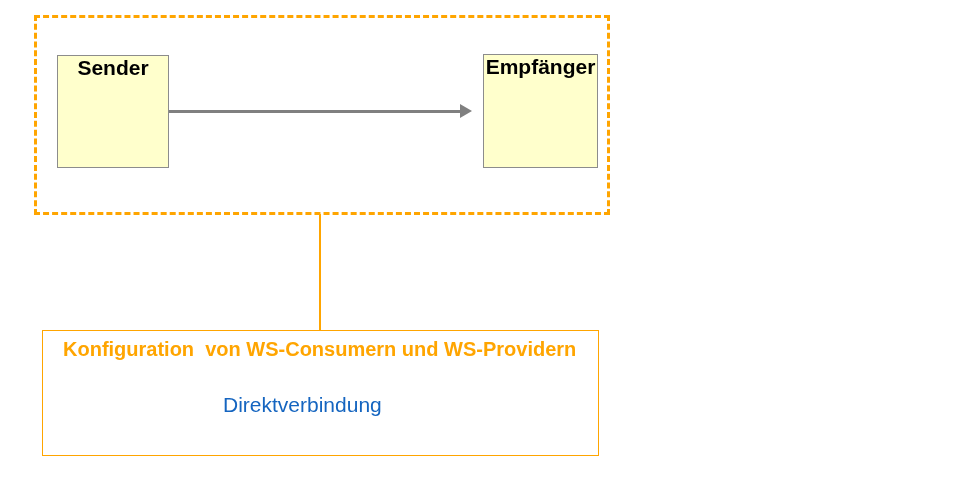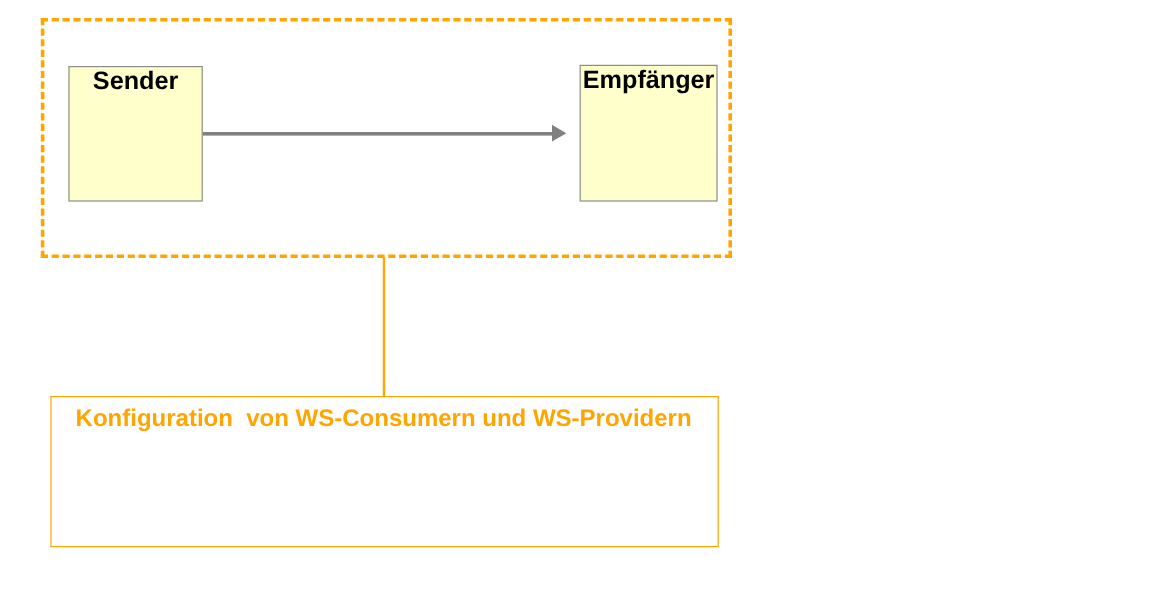--- a/index.html
+++ b/index.html
@@ -127,15 +127,16 @@
   <div class="arrow-head"></div>
 
   <div class="node node-receiver">
     <span class="node-label">Empfänger</span>
   </div>
 
   <div class="connector"></div>
 
   <div class="config">
     <span class="config-title">Konfiguration  von WS-Consumern und WS-Providern</span>
+    <span class="direct-label">Direktverbindung</span>
   </div>
 
 </div>
 
 </body></html>

